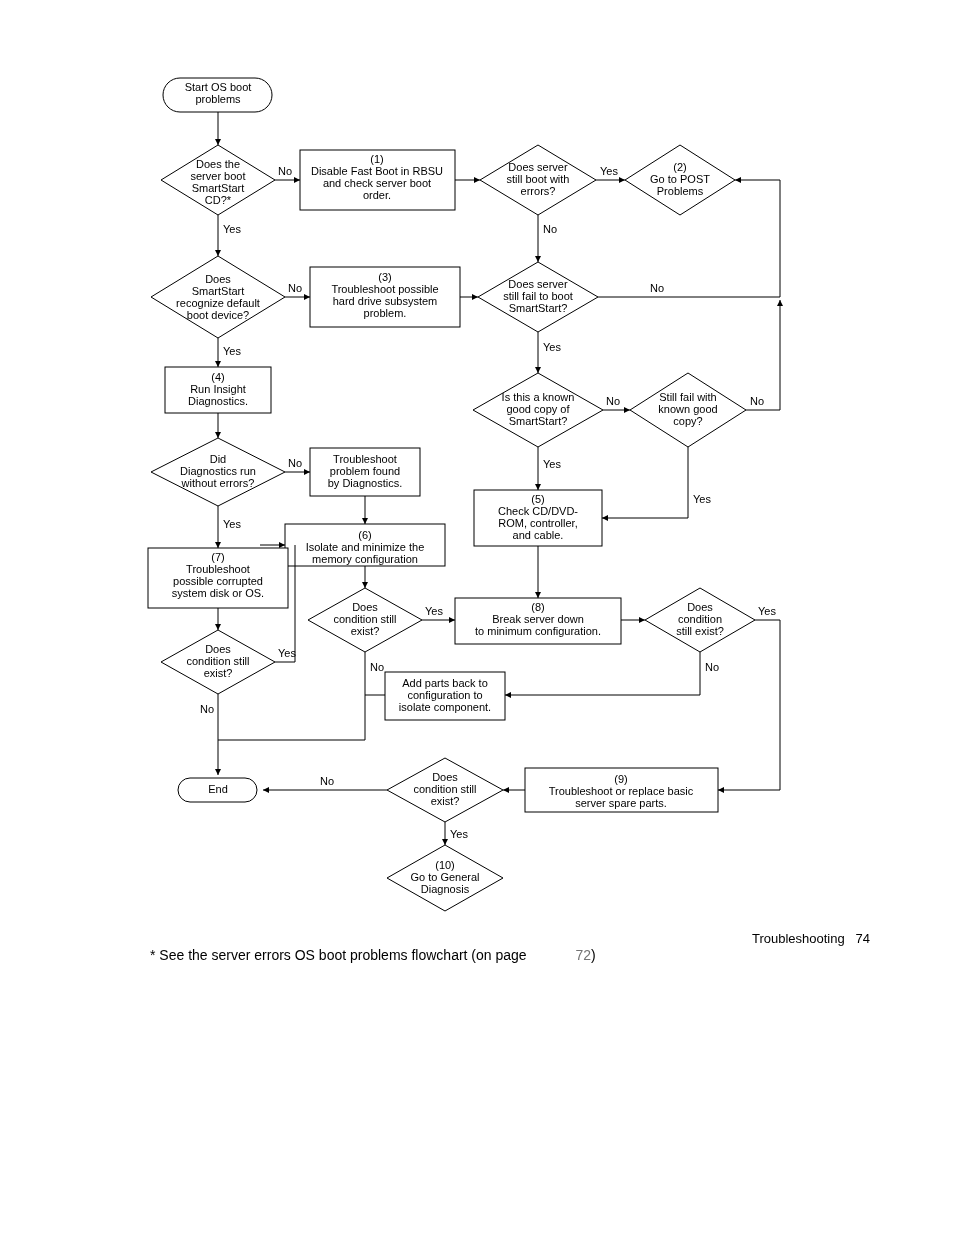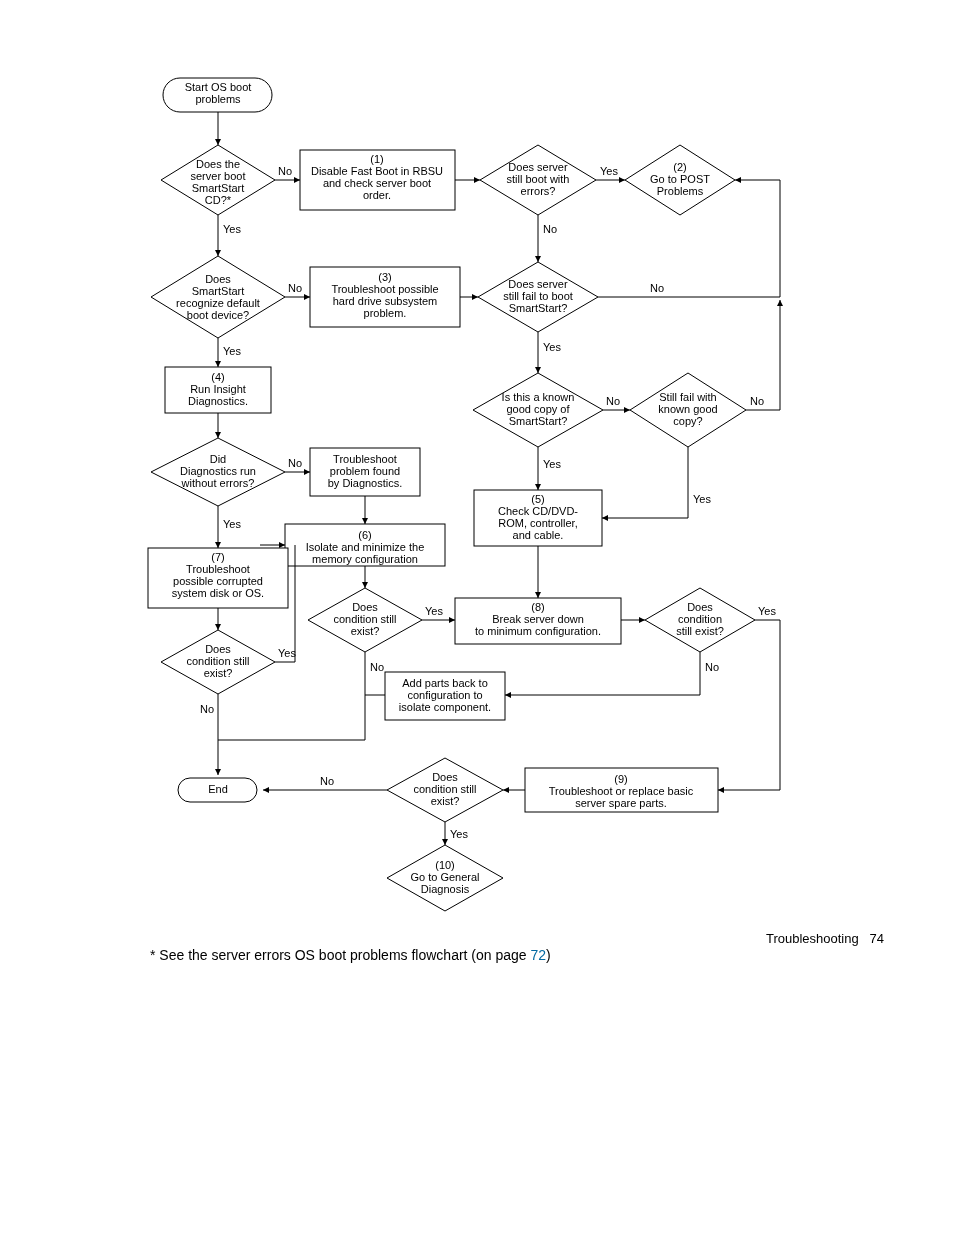--- a/index.html
+++ b/index.html
@@ -37,33 +37,34 @@
     font-size: 14px;
     line-height: 1.5;
   }
   .heading {
     position: absolute;
     color: #701a75;
     font-size: 35px;
     font-weight: 400;
   }
   .link {
-    color: #0369a1;
+    color: #737373;
     text-decoration: none;
+    margin-left: 45px;
   }
   ul.bullets {
     margin: 0;
     padding-left: 30px;
   }
   ul.bullets li {
     margin-bottom: 12px;
   }
   .footer {
     position: absolute;
-    right: 70px;
+    right: 84px;
     bottom: 50px;
     font-size: 13px;
   }
 </style>
 </head>
 <body>
 
 <div class="page">
 
 <svg width="954" height="940" viewBox="0 0 954 940">

